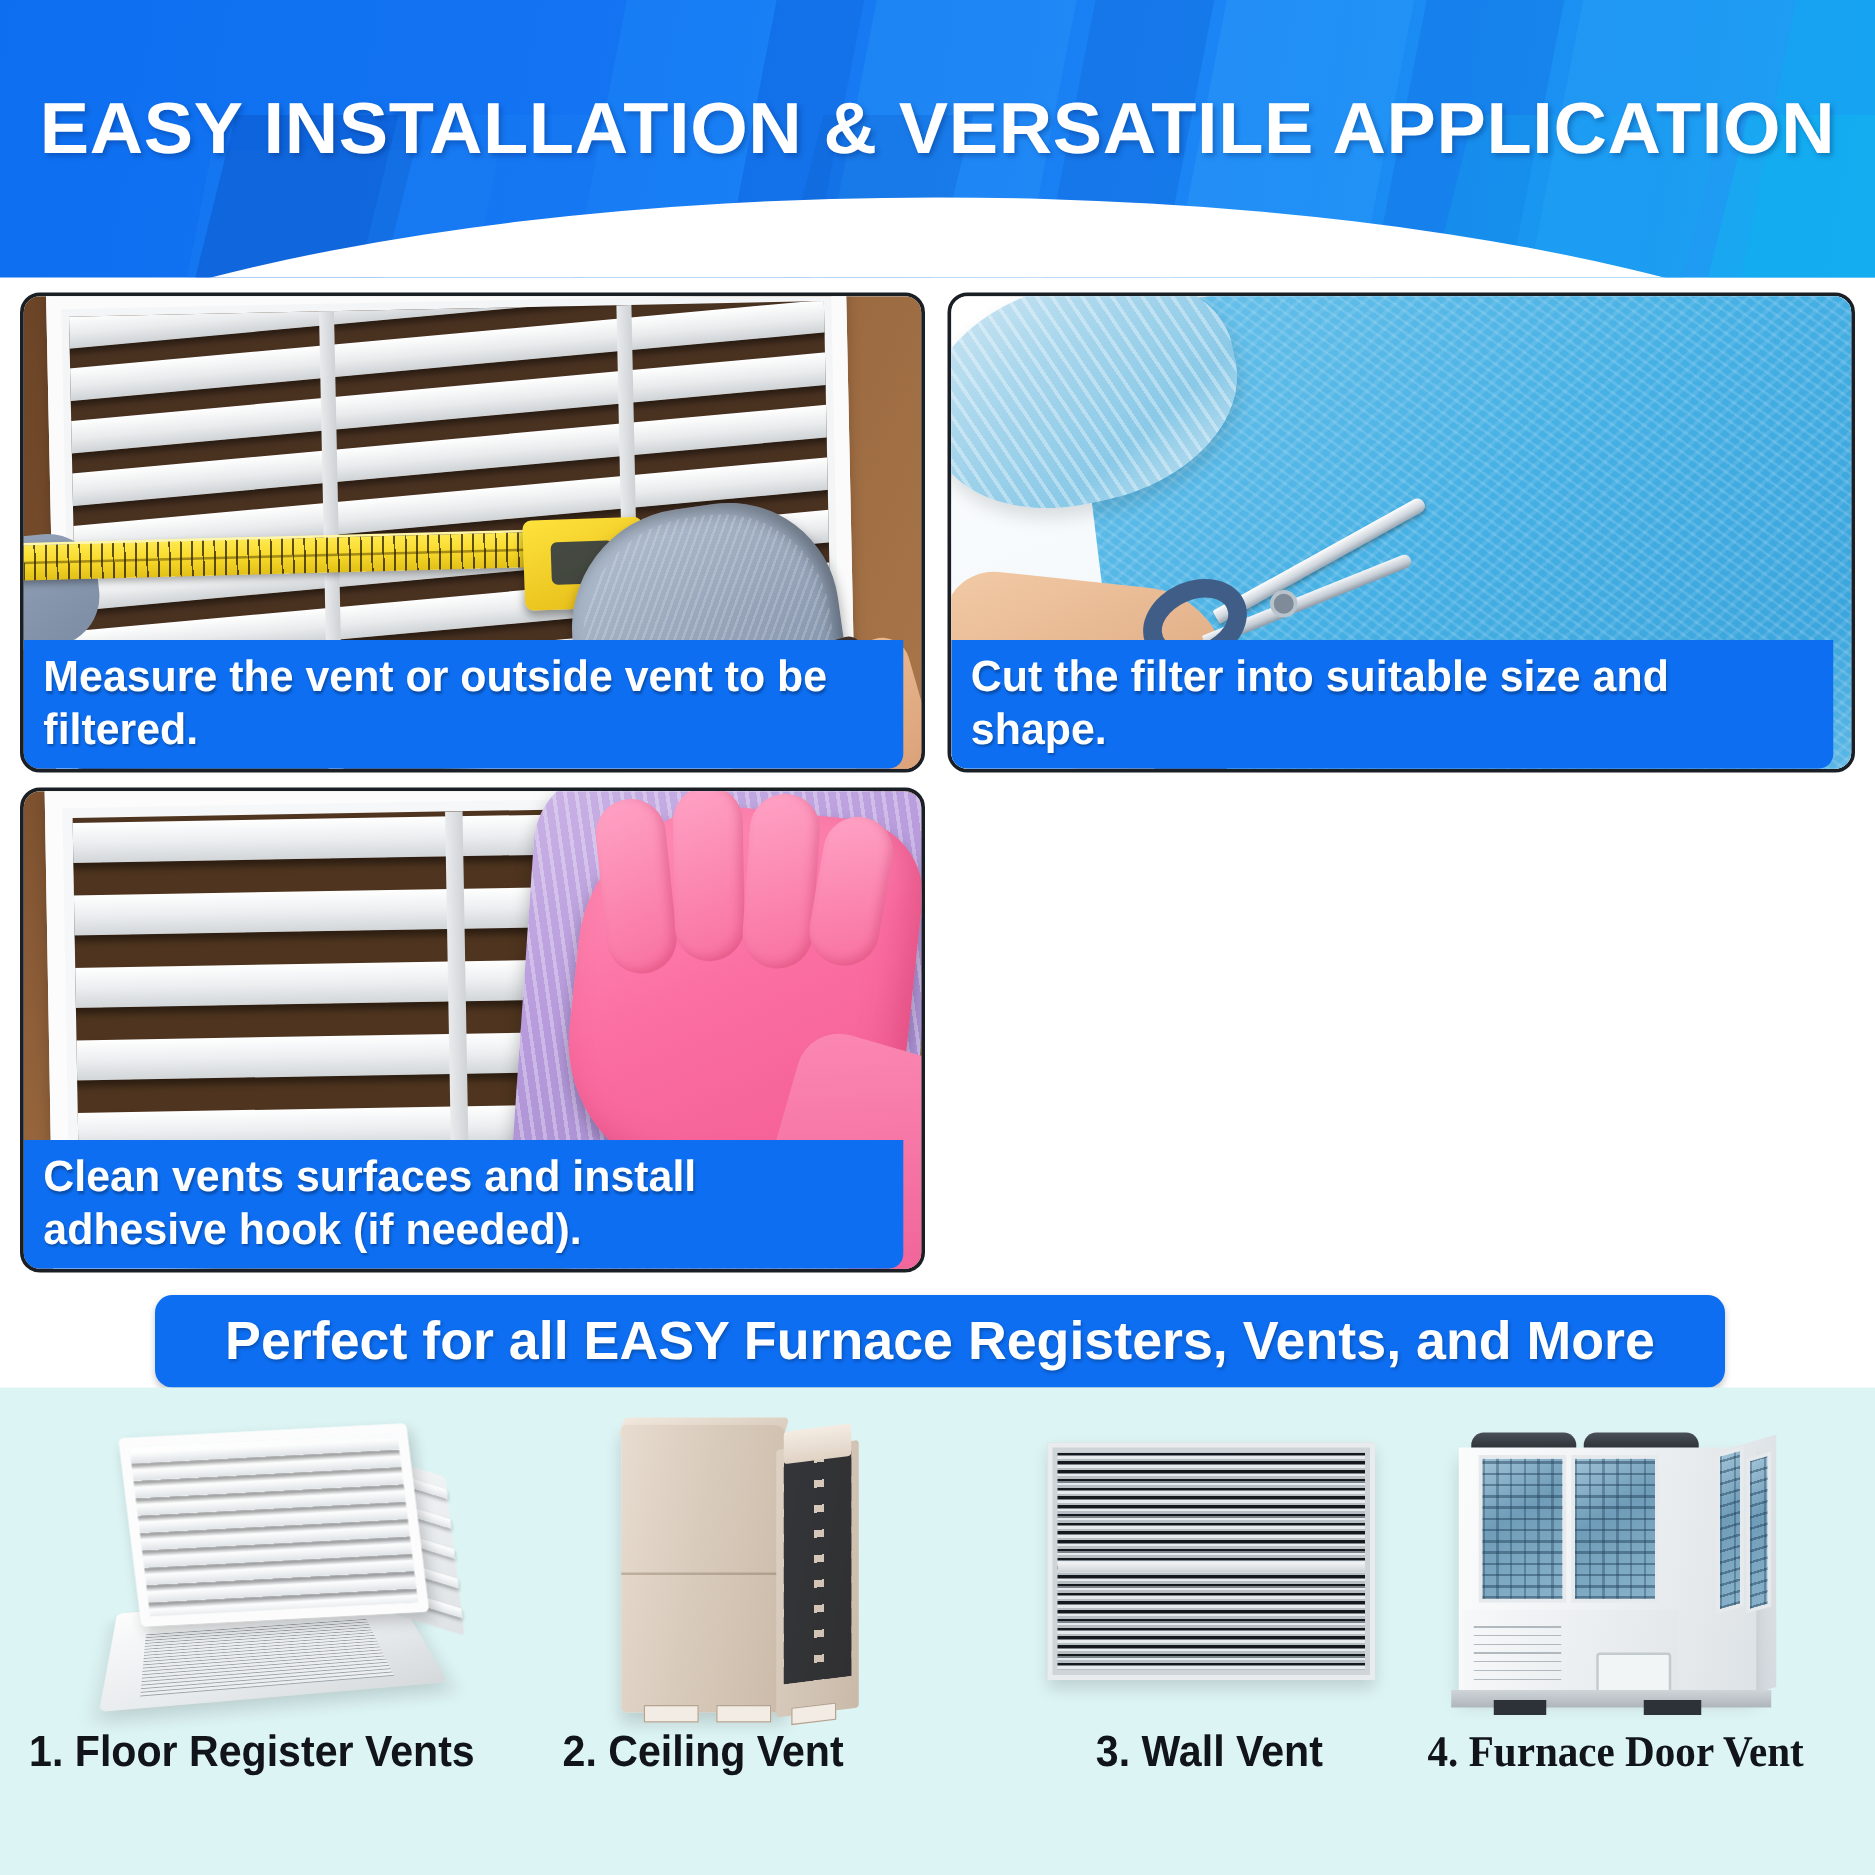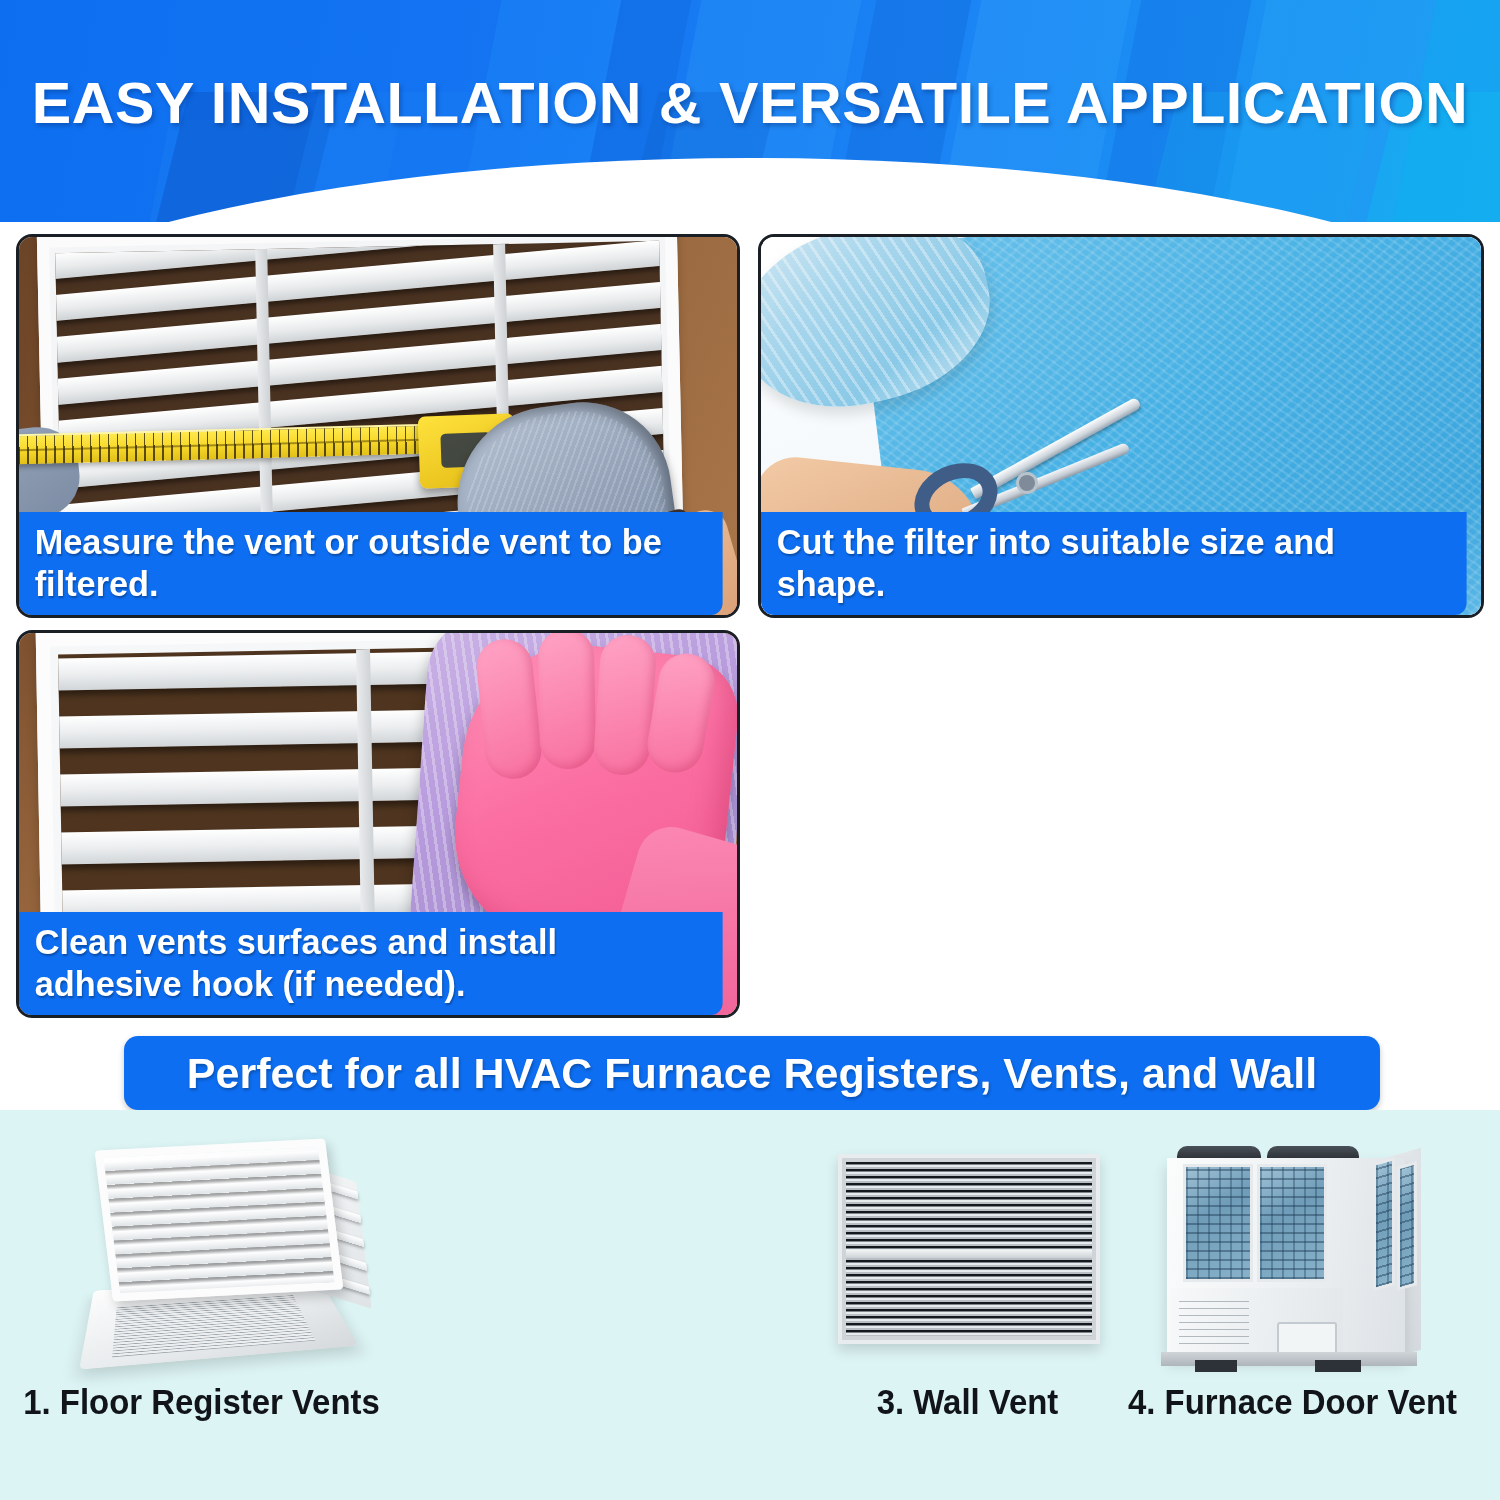--- a/index.html
+++ b/index.html
@@ -327,21 +327,21 @@
     background: #ddf4f4;
   }
   .prod {
     position: absolute;
     top: 0;
     width: 375px; height: 390px;
   }
   .prod.a { left: 12px; }
   .prod.b { left: 375px; }
   .prod.c { left: 780px; }
-  .prod.d { left: 1105px; }
+  .prod.d { left: 1105px; font-family: Liberation Serif, serif; }
   .prod-art { position: absolute; left: 0; top: 6px; width: 375px; height: 262px; }
   .prod-label {
     position: absolute; left: 0; top: 272px; width: 375px;
     text-align: center;
     color: #111418;
     font-size: 35px;
     font-weight: bold;
     white-space: nowrap;
     transform: scaleX(.94);
   }
@@ -561,21 +561,21 @@
         <div class="pfinger pf3"></div>
         <div class="pfinger pf4"></div>
         <div class="pcuff"></div>
       </div>
       <div class="cap">Clean vents surfaces and install adhesive hook (if needed).</div>
     </div>
 
 
   </div>
 
-  <div class="hvac-banner">Perfect for all HVAC Furnace Registers, Vents, and Wall</div>
+  <div class="hvac-banner">Perfect for all EASY Furnace Registers, Vents, and More</div>
 
   <div class="products">
 
     <div class="prod a">
       <div class="prod-art">
         <div class="v1-body"></div>
         <div class="v1-mesh"></div>
         <div class="v1-side">
           <div class="v1-side-s" style="top:10px;"></div>
           <div class="v1-side-s" style="top:34px;"></div>
@@ -592,20 +592,32 @@
           <div class="v1-slat" style="top:74px;"></div>
           <div class="v1-slat" style="top:88px;"></div>
           <div class="v1-slat" style="top:102px;"></div>
           <div class="v1-slat" style="top:116px;"></div>
           <div class="v1-slat" style="top:130px;"></div>
         </div>
       </div>
       <div class="prod-label">1. Floor Register Vents</div>
     </div>
 
+    <div class="prod b">
+      <div class="prod-art">
+        <div class="v2-top"></div>
+        <div class="v2-body"></div>
+        <div class="v2-grille"></div>
+        <div class="v2-panel"></div>
+        <div class="v2-foot v2-f1"></div>
+        <div class="v2-foot v2-f2"></div>
+        <div class="v2-foot v2-f3"></div>
+      </div>
+      <div class="prod-label">2. Ceiling Vent</div>
+    </div>
 
     <div class="prod c">
       <div class="prod-art">
         <div class="v3">
           <div class="v3-slats"></div>
           <div class="v3-divider"></div>
         </div>
       </div>
       <div class="prod-label">3. Wall Vent</div>
     </div>

